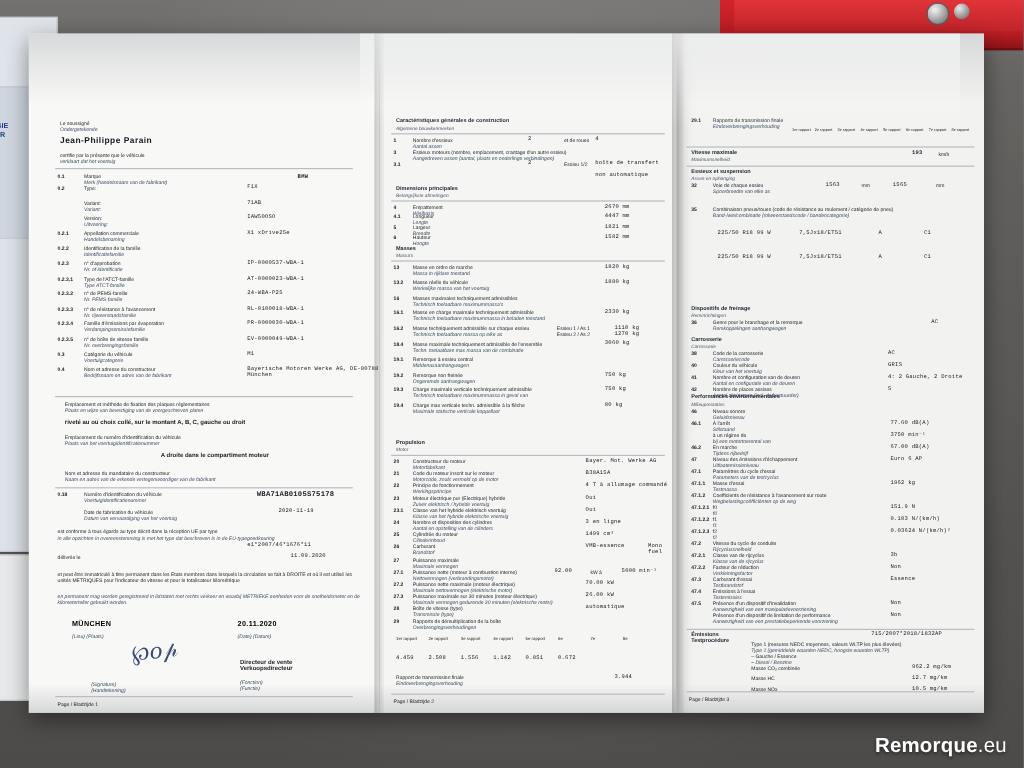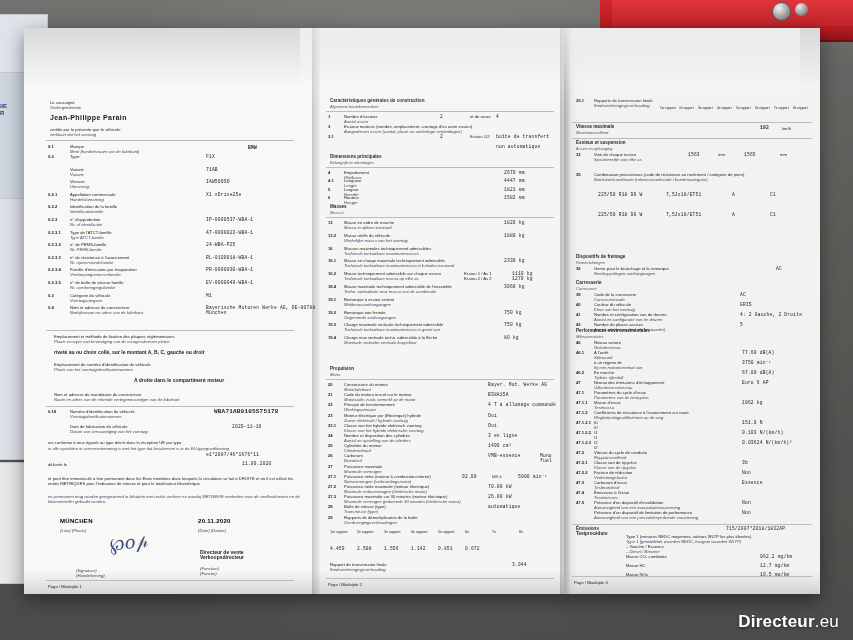--- a/index.html
+++ b/index.html
@@ -608,13 +608,13 @@
     <div class="hr" style="left:8px;top:548px;width:240px;"></div>
     <div class="t" style="left:10px;top:552px;">Page / Bladzijde 3</div>
   </div>
 
   <div class="fold"></div>
   <div class="fold2"></div>
 </div>
 
 <div class="glare"></div>
 
-<div class="wm"><span>Directeur</span><span class="light">.eu</span></div>
+<div class="wm"><span>Remorque</span><span class="light">.eu</span></div>
 
 </body></html>

